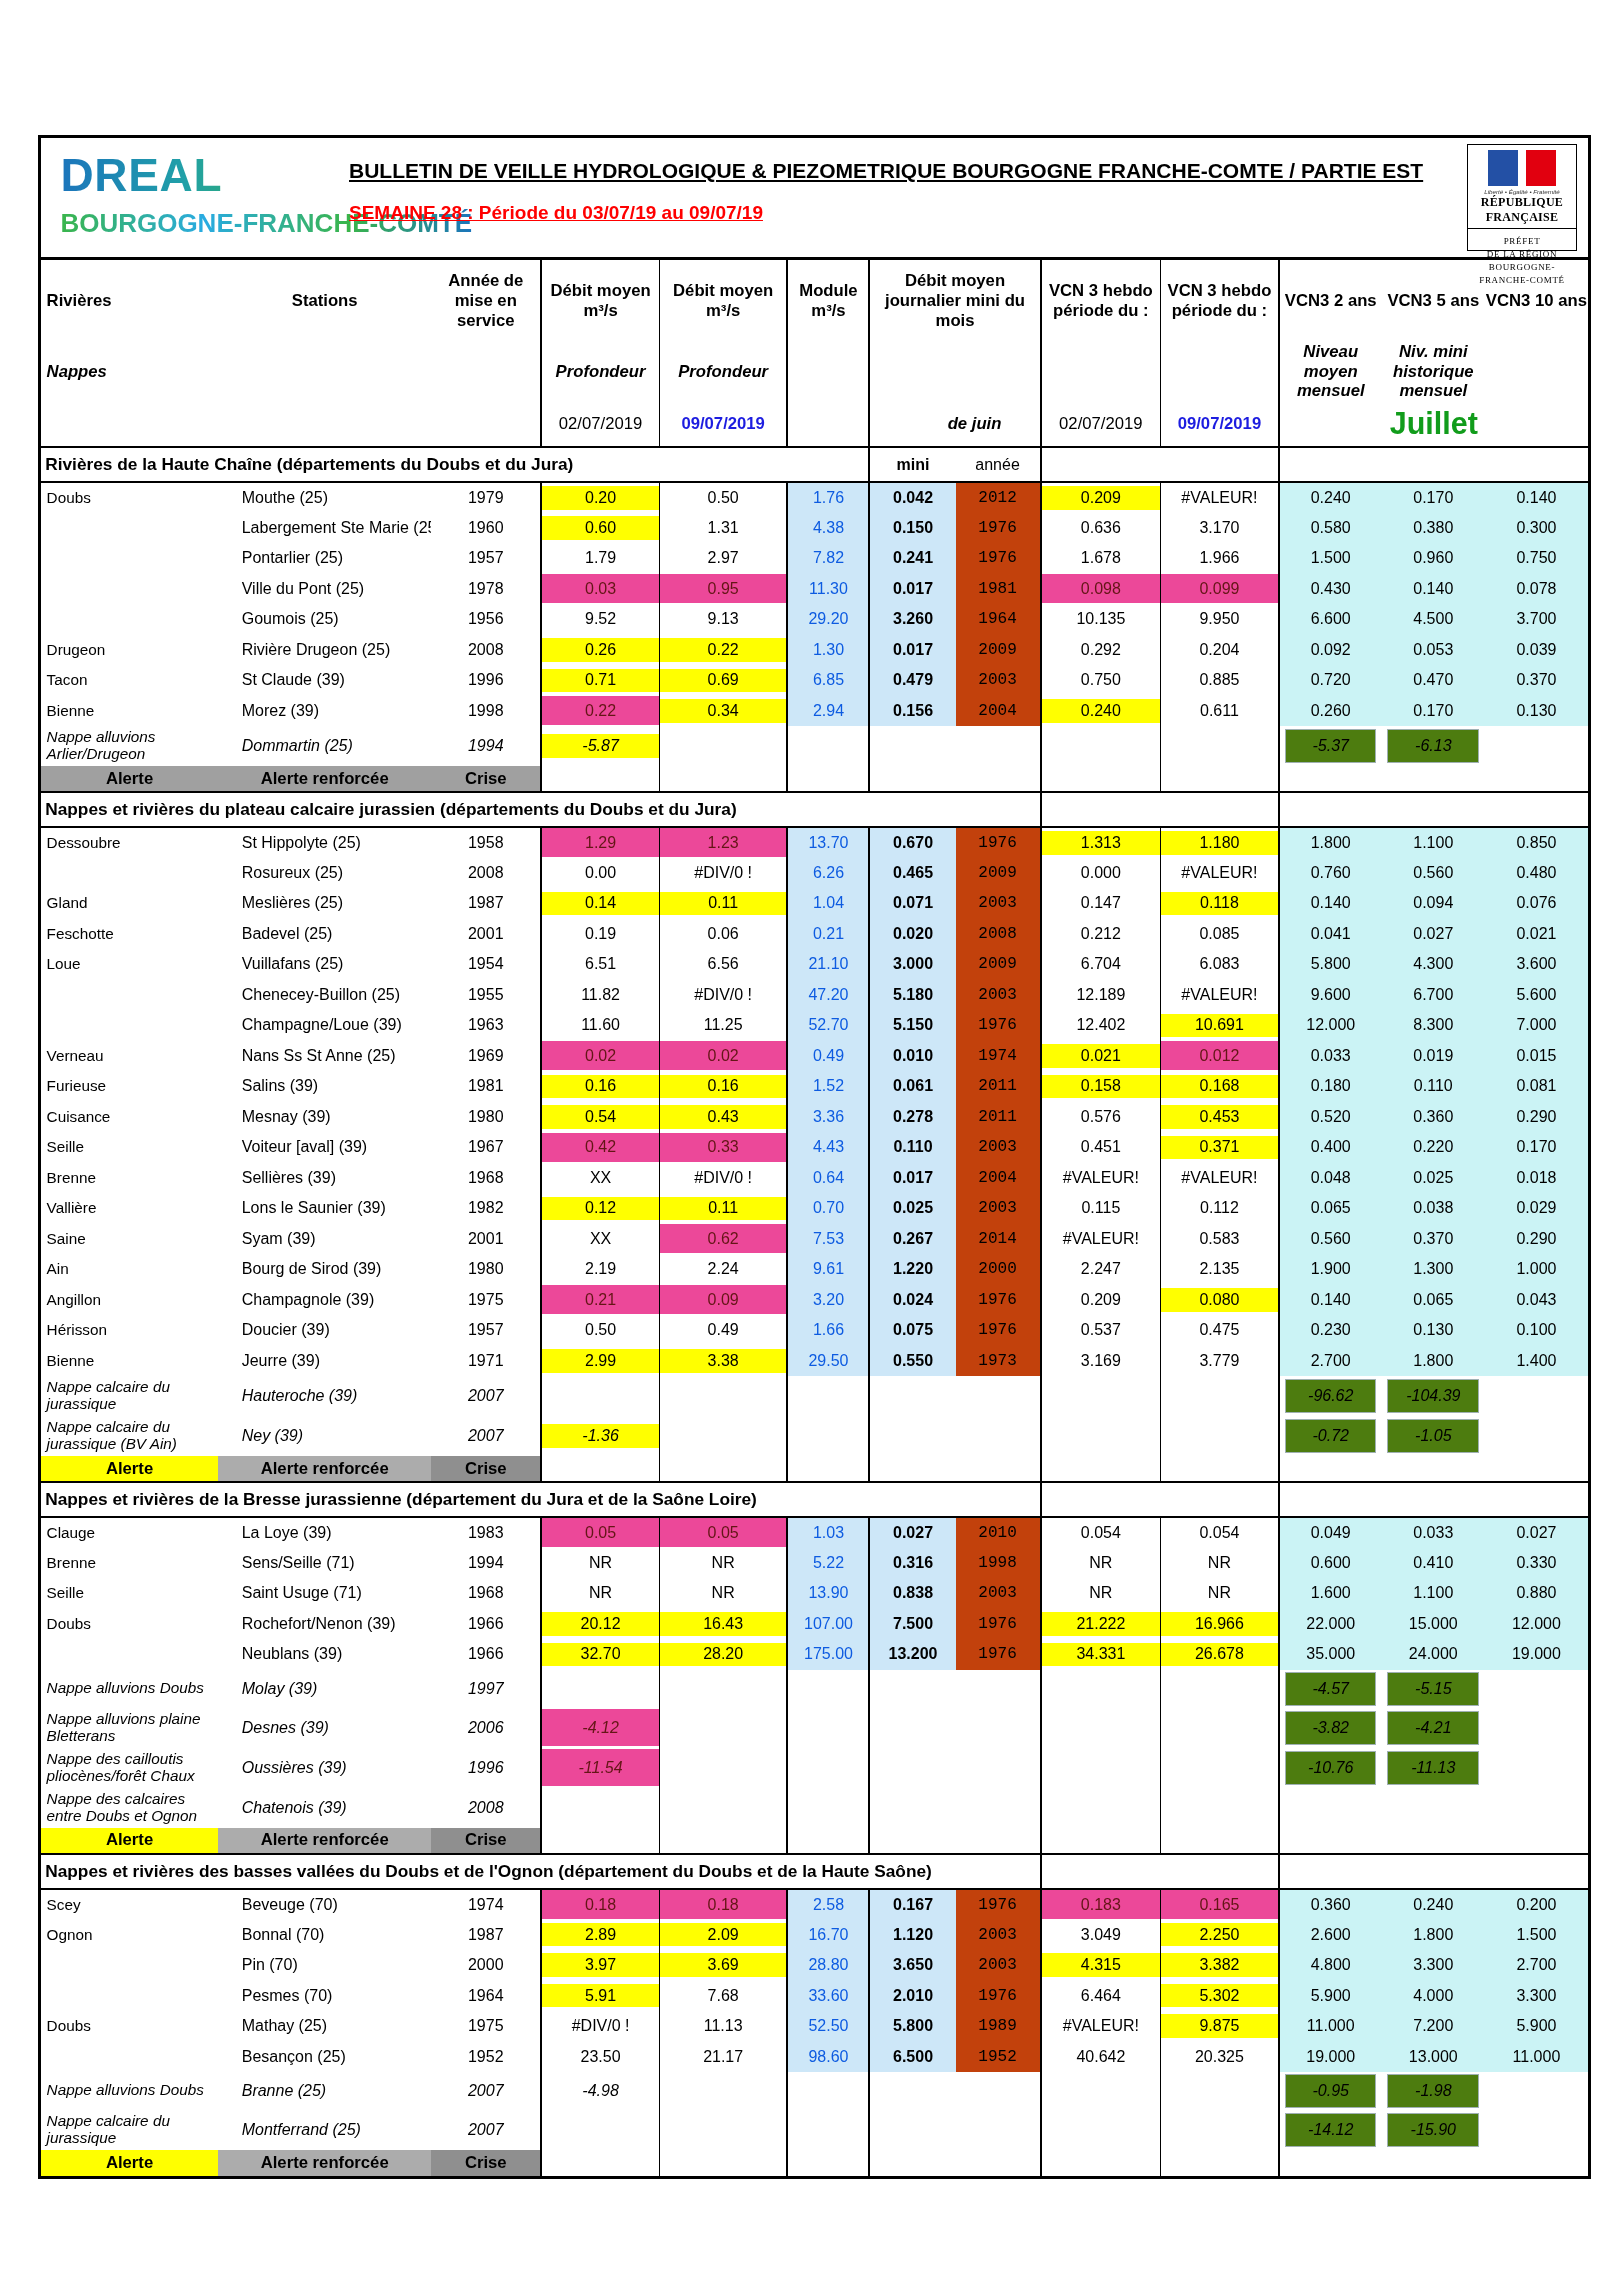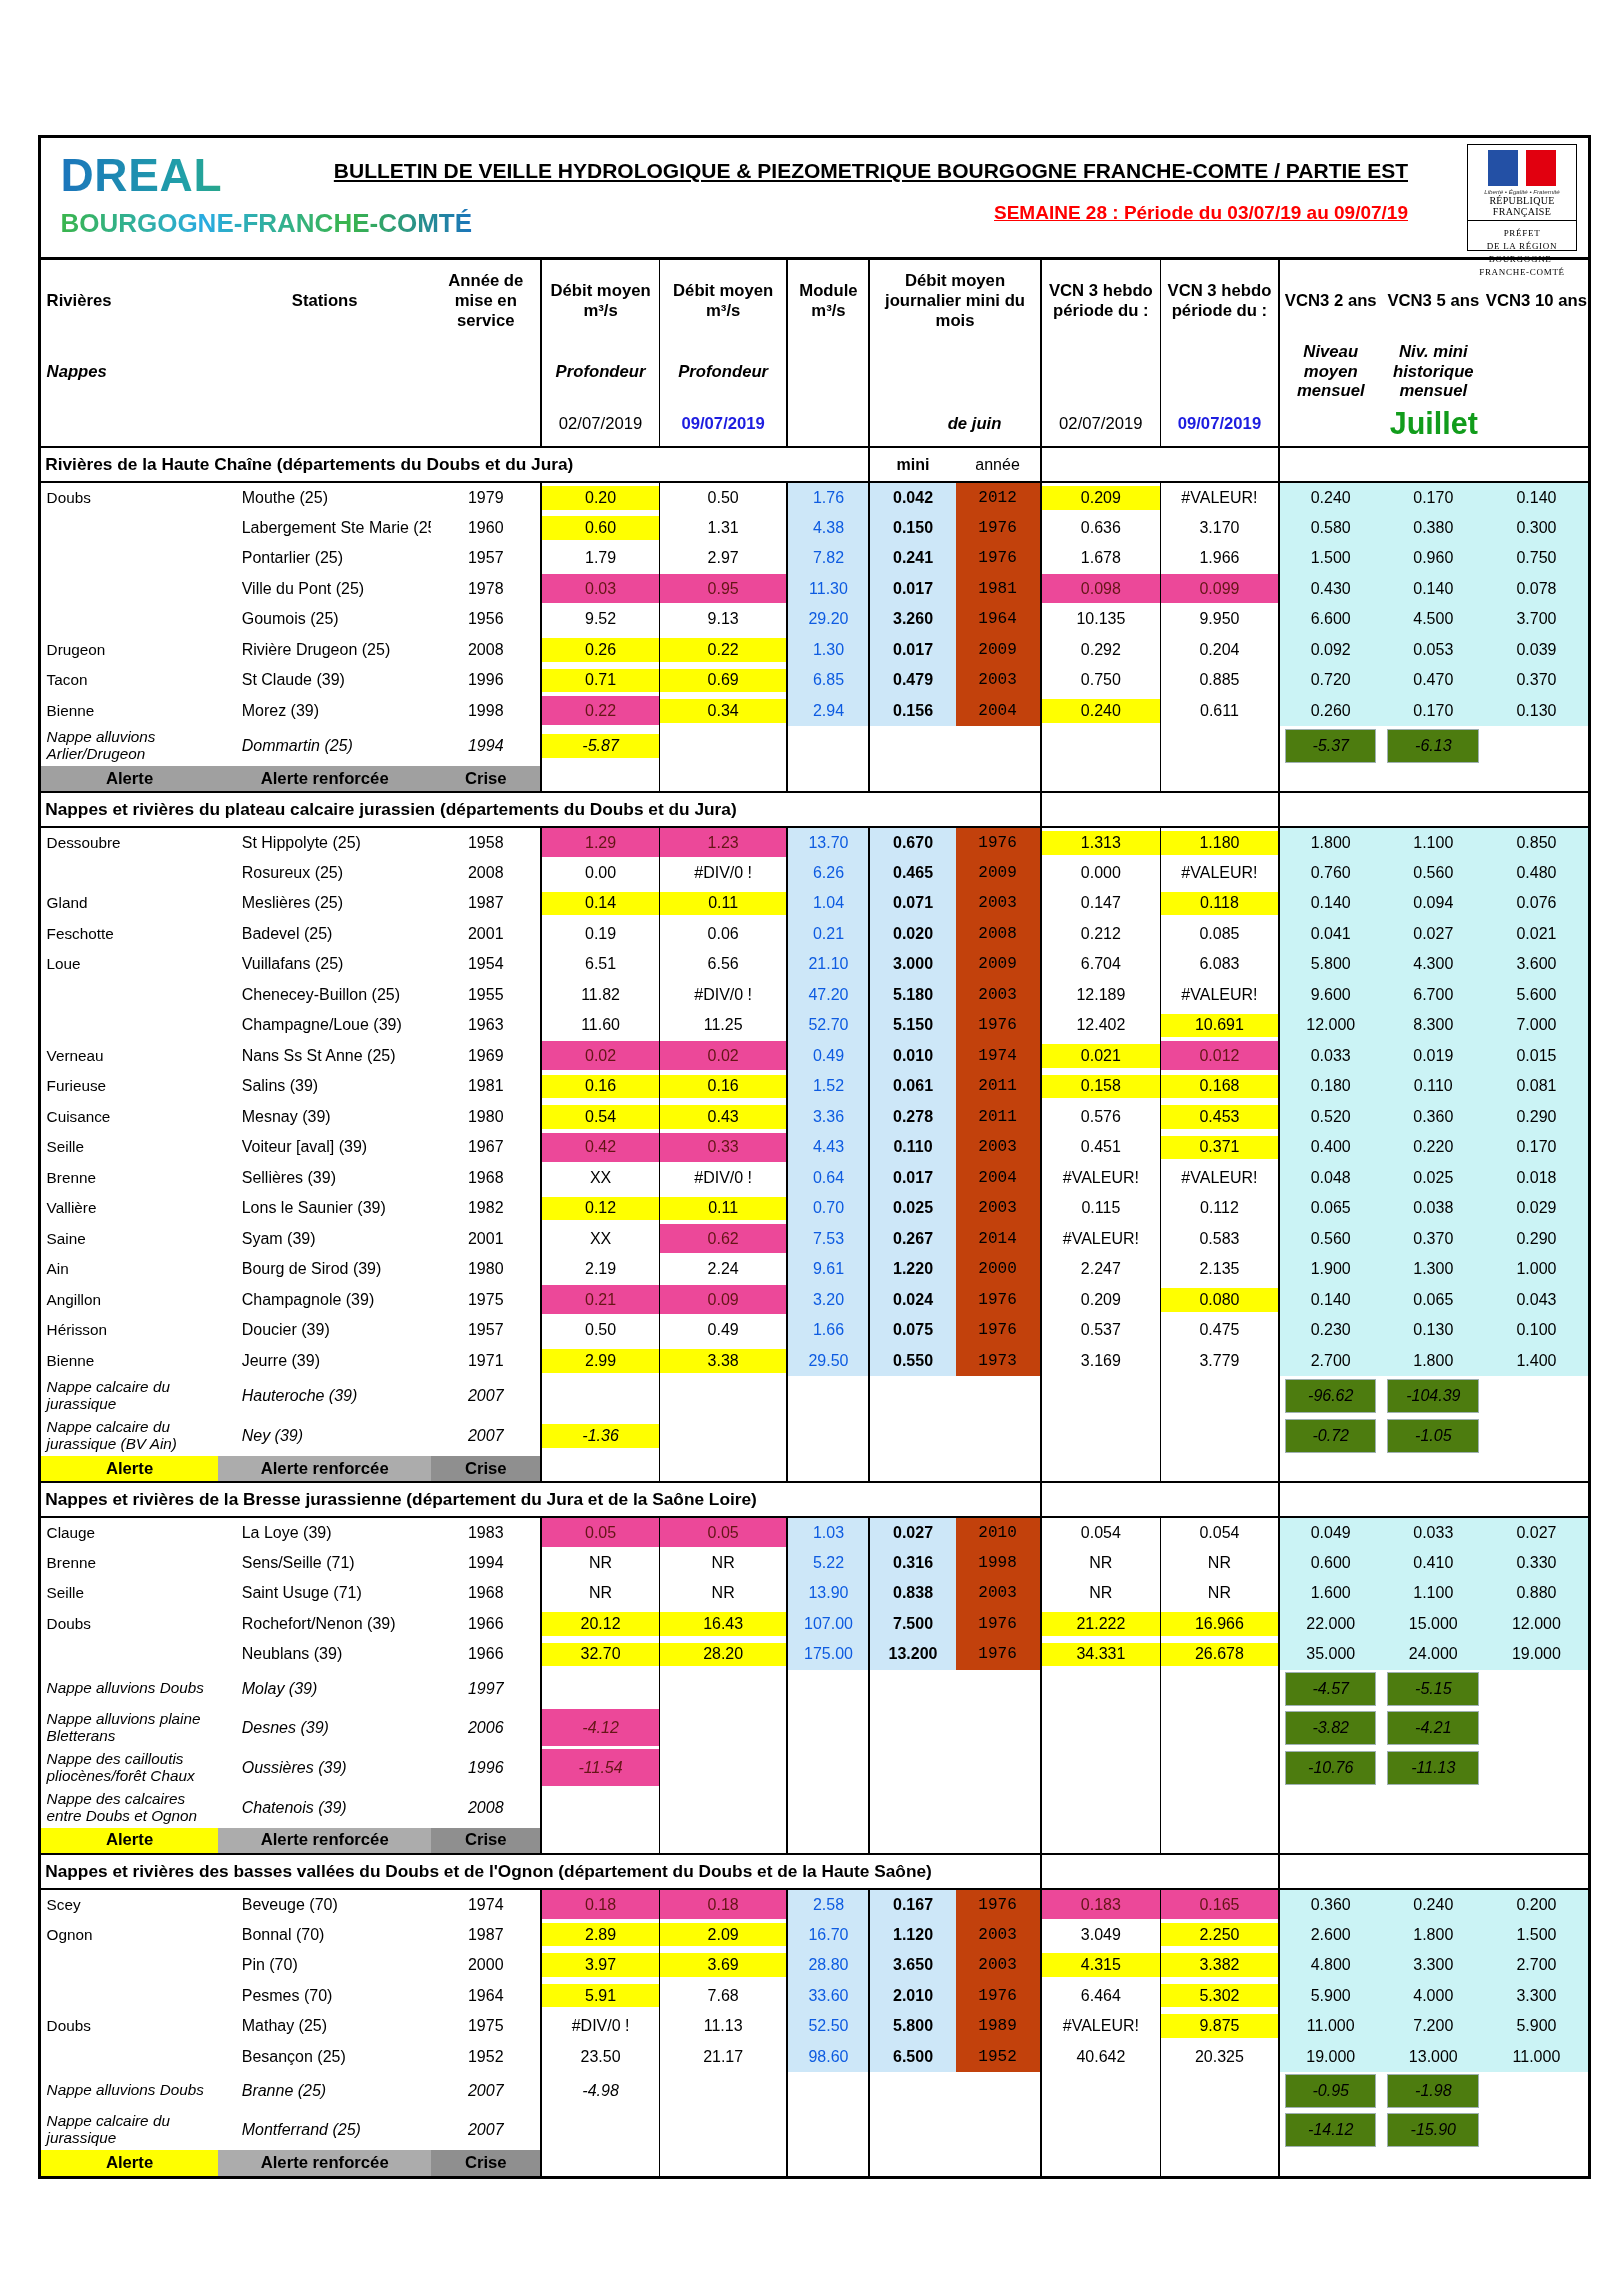--- a/index.html
+++ b/index.html
@@ -12,30 +12,30 @@
   #titleband{position:relative;height:119px;border-bottom:3.5px solid #000;background:#fff;}
   #dreal-block{position:absolute;left:19.4px;top:12.5px;}
   #dreal-line1{font-size:46px;font-weight:bold;letter-spacing:0.7px;color:#1B75BC;line-height:1.05;}
   #dreal-line2{font-size:26px;font-weight:bold;color:#2FA769;margin-top:9.7px;letter-spacing:0px;}
   @supports (-webkit-background-clip: text){
     #dreal-line1{background:linear-gradient(90deg,#1B75BC 0%,#21A0A8 30%,#3AB54A 60%,#29ABE2 100%);
                  -webkit-background-clip:text;-webkit-text-fill-color:transparent;}
     #dreal-line2{background:linear-gradient(90deg,#3AB54A 0%,#29ABE2 35%,#3AB54A 70%,#1B75BC 100%);
                  -webkit-background-clip:text;-webkit-text-fill-color:transparent;}
   }
-  #titles{position:absolute;left:291px;right:180px;top:21px;text-align:right;}
+  #titles{position:absolute;left:308px;right:180px;top:21px;text-align:left;}
   #main-title{font-size:21px;font-weight:bold;text-decoration:underline;white-space:nowrap;}
   #sub-title{font-size:19px;font-weight:bold;color:#FF0000;text-decoration:underline;margin-top:19.4px;white-space:nowrap;}
   #prefet-box{position:absolute;right:11px;top:5.6px;width:108px;height:105px;border:1.4px solid #000;background:#fff;text-align:center;}
   #flag{width:69px;height:36px;margin:5.6px auto 1.4px auto;display:flex;}
   #flag .fb{width:44%;height:100%;background:#2350A5;}
   #flag .fw{width:12%;height:100%;background:#fff;}
   #flag .fr{width:44%;height:100%;background:#E1000F;}
   #motto{font-size:6.2px;font-style:italic;color:#333;}
-  #republique{font-size:10px;font-weight:normal;font-family:"Liberation Serif", serif;letter-spacing:0.3px;}
+  #republique{font-size:12px;font-weight:bold;font-family:"Liberation Serif", serif;letter-spacing:0.3px;}
   #prefet-lines{border-top:0.7px solid #000;margin-top:3.5px;padding-top:5.6px;font-family:"Liberation Serif", serif;
                 font-size:9px;letter-spacing:0.7px;line-height:1.45;}
 
   
   table{border-collapse:collapse;table-layout:fixed;width:1547px;background:#fff;}
   td{padding:0;font-size:16px;text-align:center;vertical-align:middle;overflow:hidden;white-space:nowrap;}
 
   
   .c4{border-left:2.8px solid #000;}
   .c5{border-left:1.4px solid #000;}

